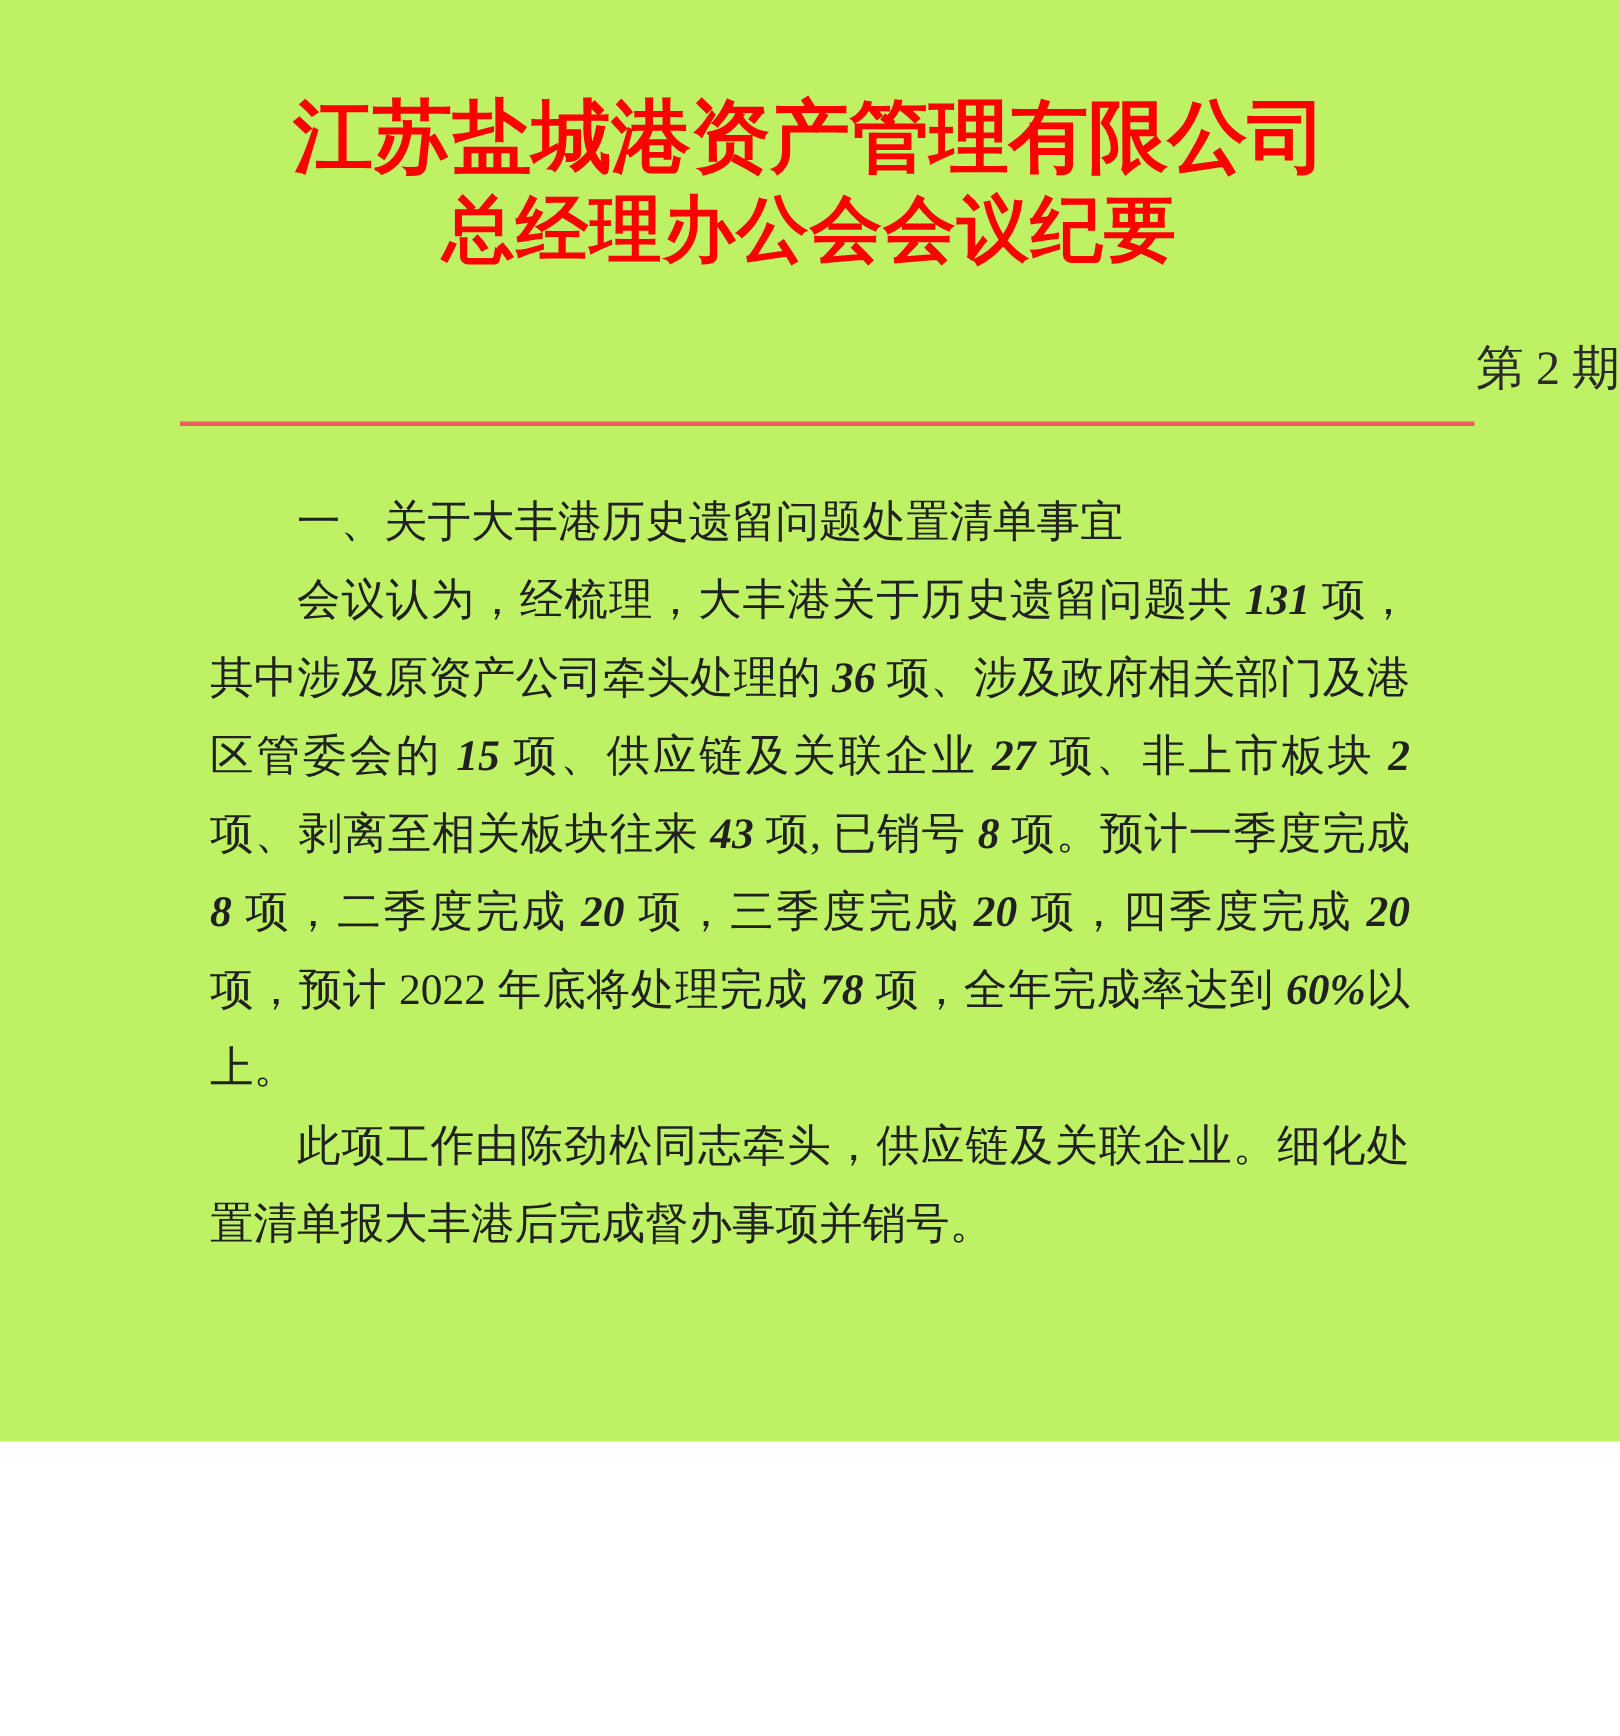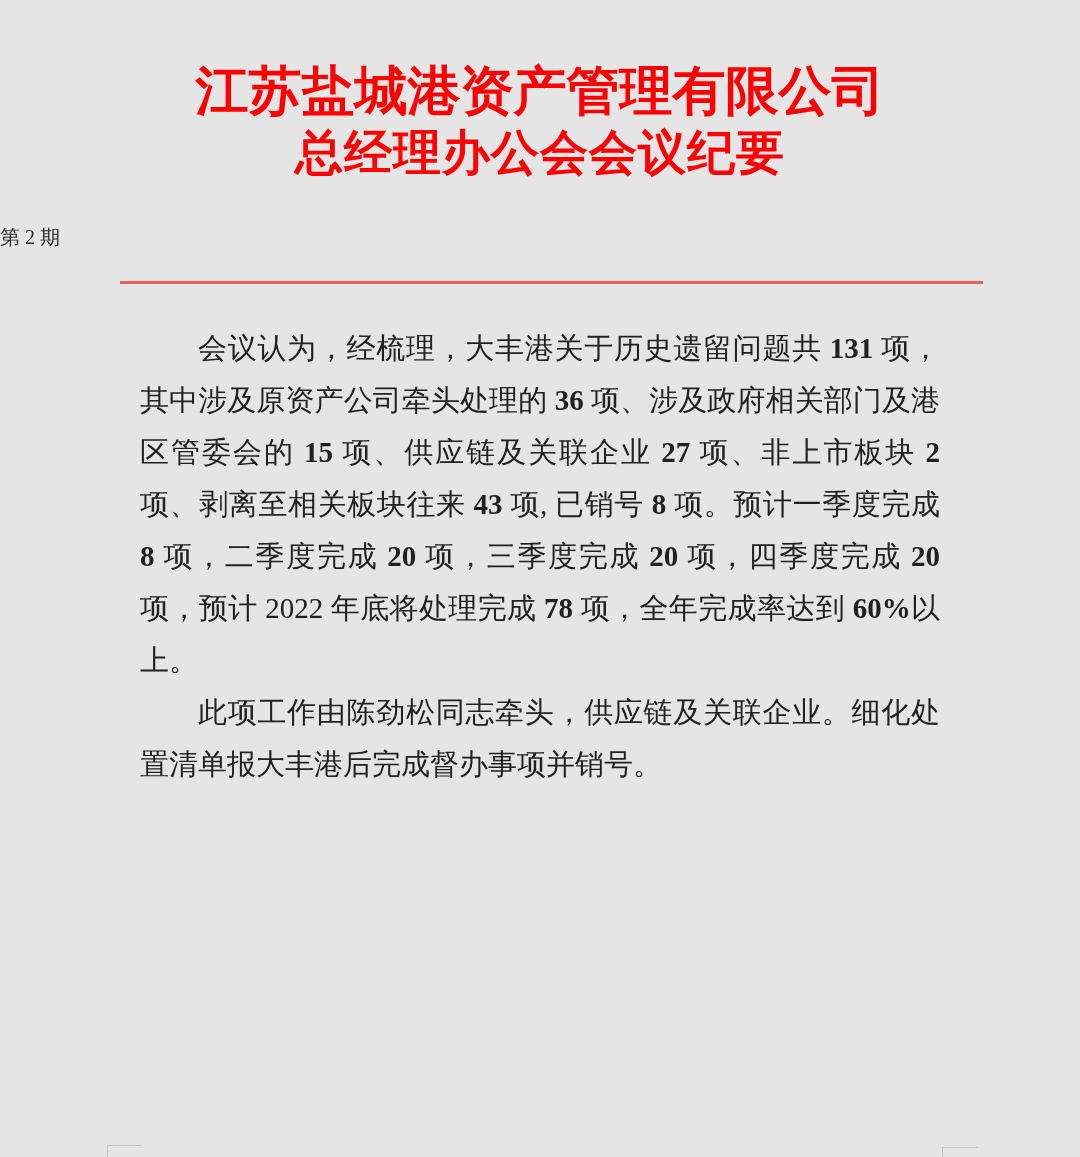--- a/index.html
+++ b/index.html
@@ -1,22 +1,22 @@
 <!DOCTYPE html>
 <html><head>
 <meta charset="utf-8">
 <style>
   html, body { margin: 0; padding: 0; }
   body { background: #ffffff; }
 
   #page {
     position: relative;
     width: 1080px;
-    height: 1157px;
-    background: #e5e5e5;
+    height: 961px;
+    background: #bef264;
     overflow: hidden;
     font-family: "Liberation Serif", "DejaVu Serif", serif;
     color: var(--body-text, #212121);
   }
 
   .doc-title {
     position: absolute;
     left: 0;
     width: 1080px;
     text-align: center;
@@ -25,22 +25,22 @@
     white-space: nowrap;
   }
   #title-line1 { top: 56px;  font-size: 53px; letter-spacing: 0px; }
   #title-line2 { top: 121px; font-size: 48px; letter-spacing: 1px; }
 
   #issue-label {
     position: absolute;
     top: 224px;
     left: 0;
     width: 1080px;
-    text-align: left;
-    font-size: 20px;
+    text-align: right;
+    font-size: 32px;
     color: #2a2a2a;
   }
 
   #red-divider {
     position: absolute;
     top: 281px;
     left: 120px;
     width: 863px;
     height: 3px;
     background: var(--divider-red, #ec5f5f);
@@ -56,20 +56,21 @@
     text-align: justify;
     word-break: break-all;
   }
   #body-text .para,
   #body-text .heading {
     margin: 0;
     text-indent: 2em;
   }
   #body-text .num-bold {
     font-weight: bold;
+    font-style: italic;
   }
 
   .crop-mark {
     position: absolute;
     border-left: 1px solid var(--crop-mark, #c3c3c3);
     border-top: 1px solid var(--crop-mark, #c3c3c3);
   }
   #crop-mark-left  { left: 107px; top: 1145px; width: 33px; height: 12px; }
   #crop-mark-right { left: 942px; top: 1147px; width: 35px; height: 10px; }
 </style>
@@ -80,20 +81,21 @@
 
   <div id="title-line1" class="doc-title">江苏盐城港资产管理有限公司</div>
 
   <div id="title-line2" class="doc-title">总经理办公会会议纪要</div>
 
   <div id="issue-label">第 2 期</div>
 
   <div id="red-divider"></div>
 
   <div id="body-text">
+      <div class="heading"><span>一、关于大丰港历史遗留问题处置清单事宜</span></div>
       <div class="para"><span>会议认为，经梳理，大丰港关于历史遗留问题共 </span><span class="num-bold">131</span><span> 项，其中涉及原资产公司牵头处理的 </span><span class="num-bold">36</span><span> 项、涉及政府相关部门及港区管委会的 </span><span class="num-bold">15</span><span> 项、供应链及关联企业 </span><span class="num-bold">27</span><span> 项、非上市板块 </span><span class="num-bold">2</span><span> 项、剥离至相关板块往来 </span><span class="num-bold">43</span><span> 项, 已销号 </span><span class="num-bold">8</span><span> 项。预计一季度完成 </span><span class="num-bold">8</span><span> 项，二季度完成 </span><span class="num-bold">20</span><span> 项，三季度完成 </span><span class="num-bold">20</span><span> 项，四季度完成 </span><span class="num-bold">20</span><span> 项，预计 2022 年底将处理完成 </span><span class="num-bold">78</span><span> 项，全年完成率达到 </span><span class="num-bold">60%</span><span>以上。</span></div>
       <div class="para"><span>此项工作由陈劲松同志牵头，供应链及关联企业。细化处置清单报大丰港后完成督办事项并销号。</span></div>
       <div class="heading"></div>
     </div>
 
   <div id="crop-mark-left" class="crop-mark"></div>
 
   <div id="crop-mark-right" class="crop-mark"></div>
 
 </div>

